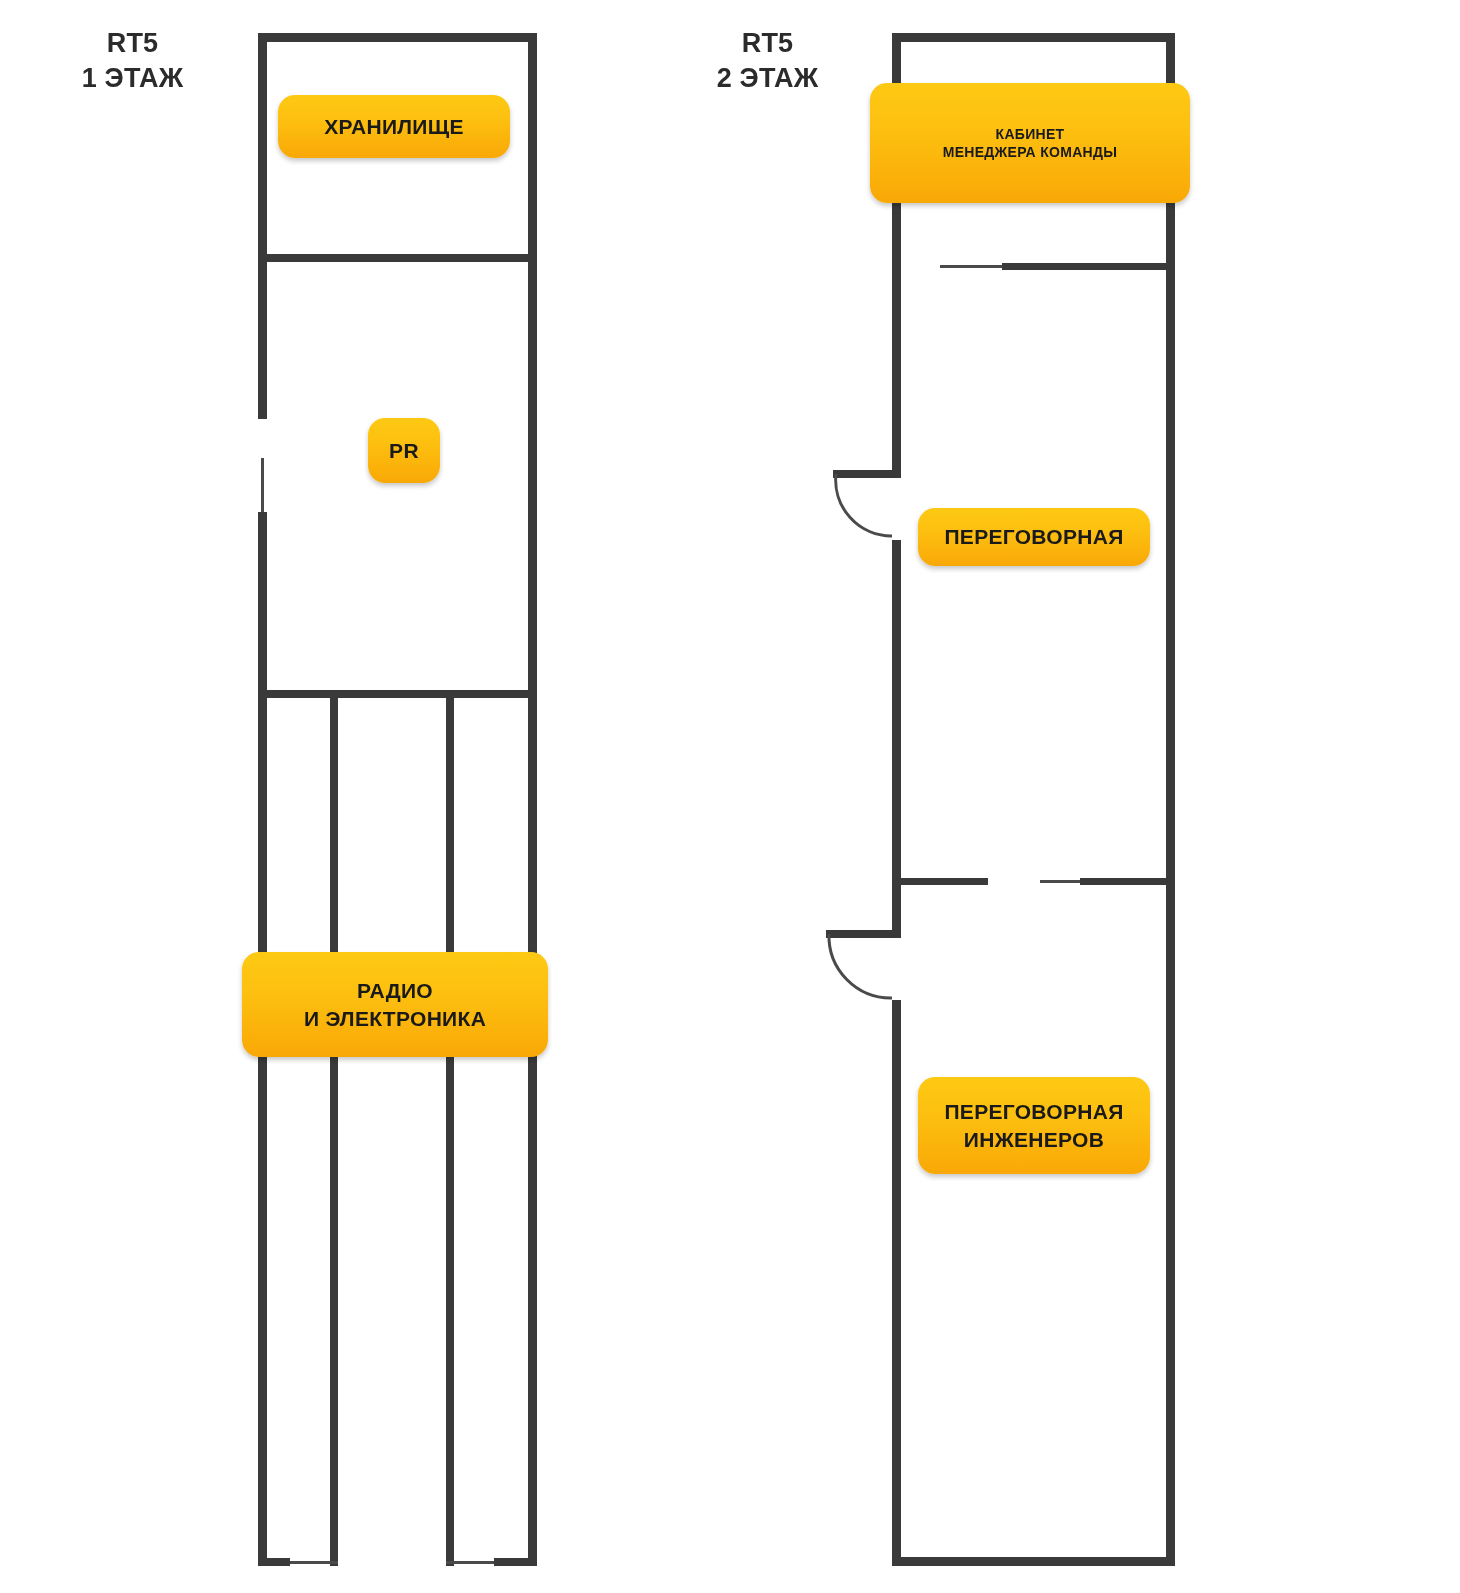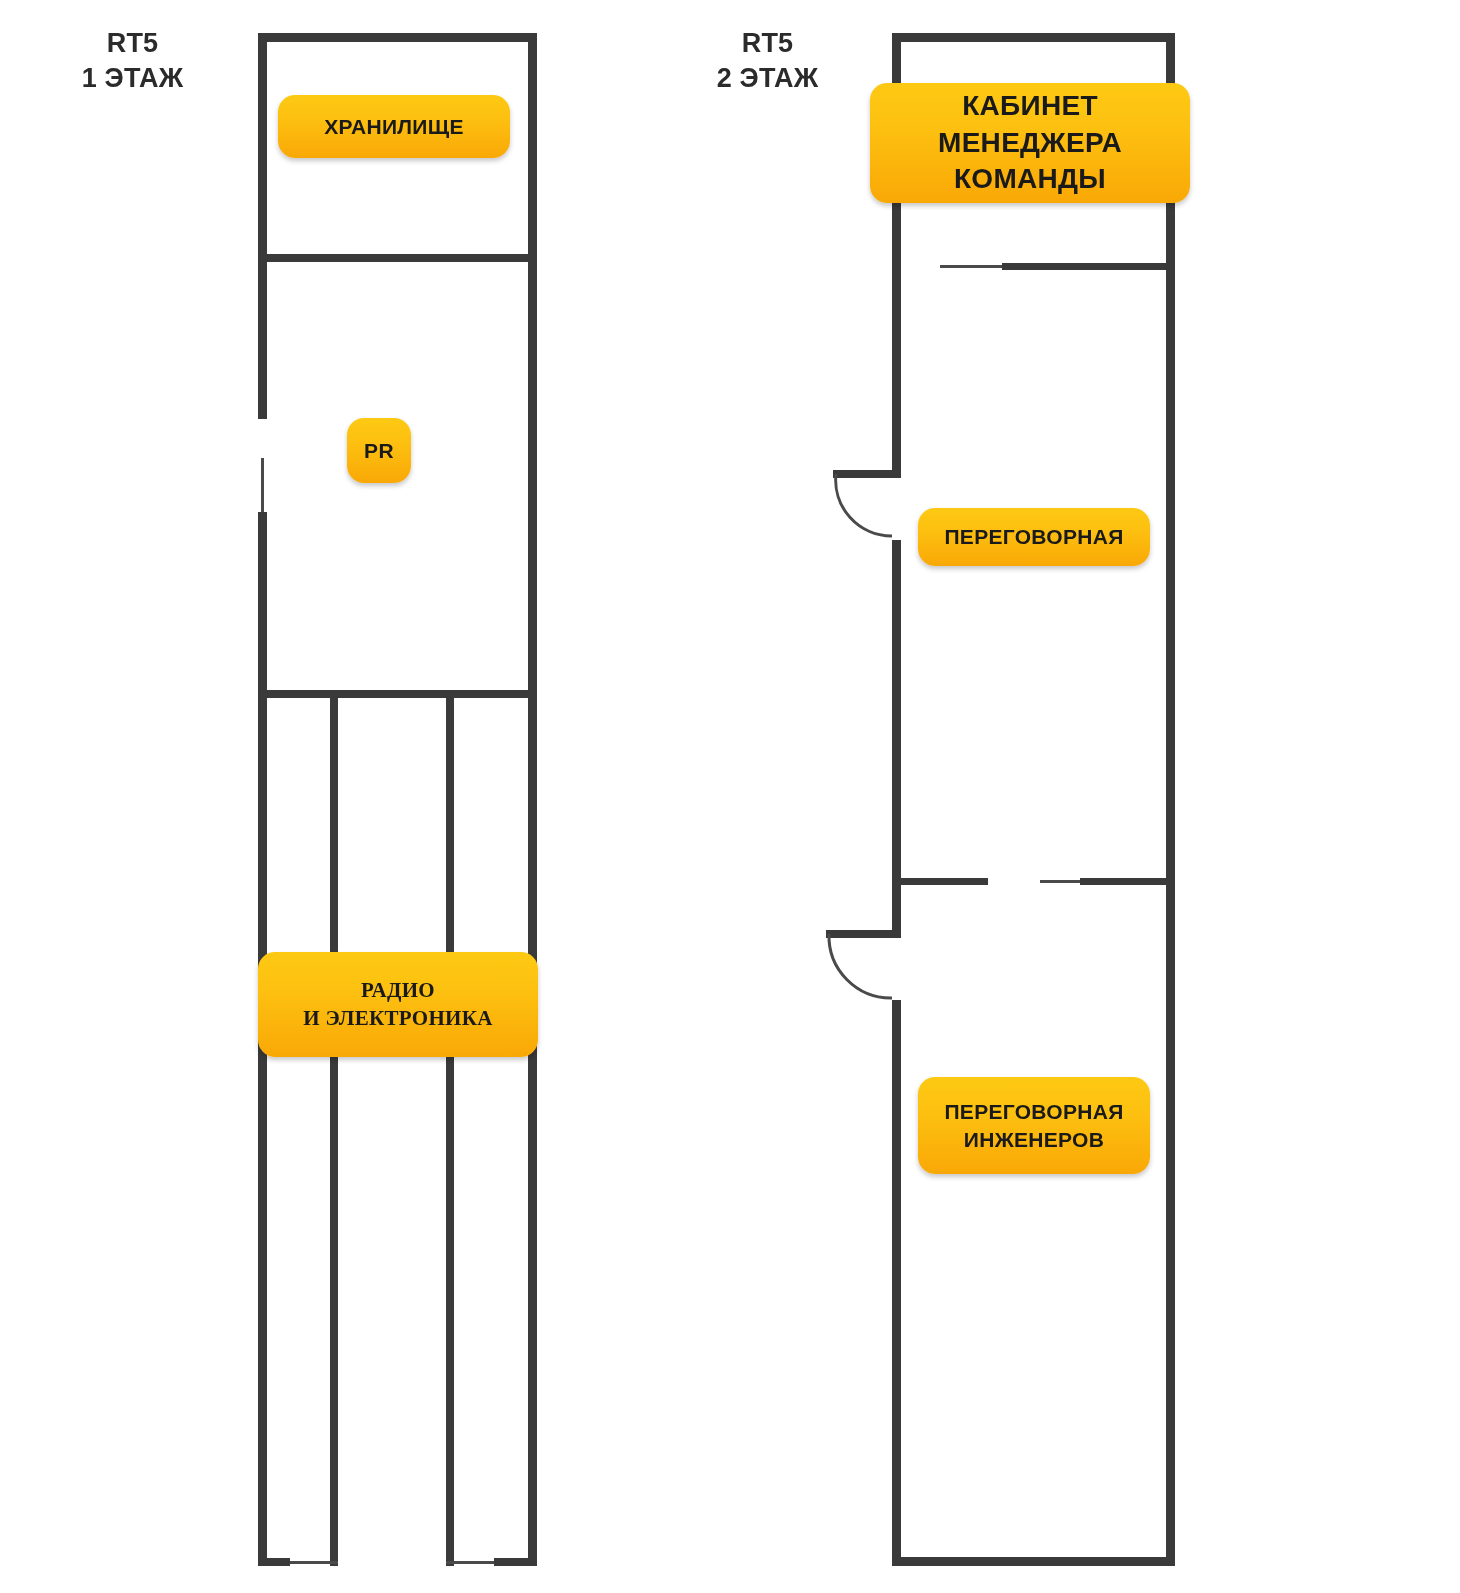--- a/index.html
+++ b/index.html
@@ -53,24 +53,24 @@
     font-weight: bold;
     font-size: 21px;
     line-height: 1.32;
     letter-spacing: 0.3px;
     white-space: pre-line;
     padding: 6px 14px;
     user-select: none;
   }
 
   #label-storage   { left: 278px; top: 95px;  width: 232px; height: 63px; }
-  #label-pr        { left: 347px; top: 418px; width: 64px;  height: 65px; }
-  #label-radio     { left: 258px; top: 952px; width: 280px; height: 105px; font-family: Liberation Serif, serif; }
+  #label-pr        { left: 368px; top: 418px; width: 72px;  height: 65px; }
+  #label-radio     { left: 242px; top: 952px; width: 306px; height: 105px; }
 
-  #label-manager   { left: 870px; top: 83px;  width: 320px; height: 120px; font-size: 28px; }
+  #label-manager   { left: 870px; top: 83px;  width: 320px; height: 120px; font-size: 14px; }
   #label-meeting   { left: 918px; top: 508px; width: 232px; height: 58px; }
   #label-engineers { left: 918px; top: 1077px;width: 232px; height: 97px; }
 </style>
 </head>
 <body>
 
 <div id="plan-root">
 
   <svg id="plan-svg" width="1460" height="1593" viewBox="0 0 1460 1593" style="position:absolute;left:0;top:0;">
 

